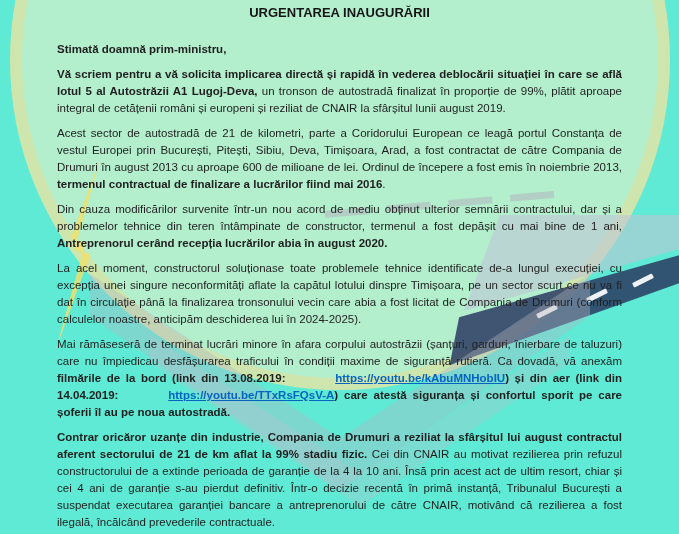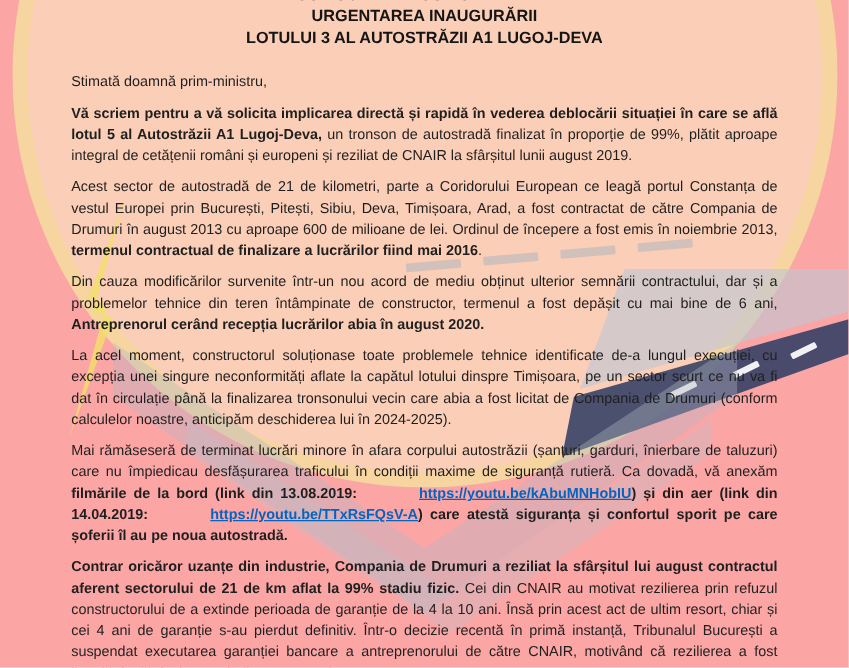--- a/index.html
+++ b/index.html
@@ -1,19 +1,19 @@
 <!DOCTYPE html>
 <html><head>
 <meta charset="utf-8">
 <style>
   html,body{margin:0;padding:0;background:#e8e8e8;}
   .page{
     position:relative;
     width:679px;height:534px;
-    background:#fca5a5;
+    background:#5eead4;
     overflow:hidden;
     font-family:"Liberation Sans","DejaVu Sans",sans-serif;
     color:#1f1f1f;
   }
   
   .watermark{position:absolute;inset:0;z-index:0;pointer-events:none;}
   .wm-sun{
     position:absolute;left:10px;top:-270px;width:660px;height:660px;
     border-radius:50%;
     background:rgba(250,241,198,0.55);
@@ -52,21 +52,21 @@
   }
   
   .content{
     position:absolute;left:57px;right:57px;top:-13px;z-index:1;
     font-size:11.5px;line-height:17px;
   }
   .title{
     text-align:center;font-weight:bold;font-size:13px;line-height:17px;
     margin:0 0 20px 0;color:#151515;
   }
-  .salutation{font-weight:normal;margin:0 0 8px 0;}
+  .salutation{font-weight:bold;margin:0 0 8px 0;}
   p.para{margin:0 0 8px 0;text-align:justify;}
   .seg-bold{font-weight:bold;}
   .seg-regular{font-weight:normal;}
   a.seg-link{color:#0563c1;text-decoration:underline;font-weight:bold;cursor:pointer;padding-left:44px;}
 </style>
 </head>
 <body>
 
 <div class="page">
 
@@ -87,26 +87,25 @@
       <div class="wm-lane wm-lane3"></div>
     </div>
     <div class="wm-chevron-big"></div>
     <div class="wm-chevron-small"></div>
   </div>
 
   <div class="content">
     <div class="title">
       <div>SCRISOARE DESCHISĂ PRIVIND</div>
       <div>URGENTAREA INAUGURĂRII</div>
-      <div>LOTULUI 3 AL AUTOSTRĂZII A1 LUGOJ-DEVA</div>
     </div>
 
     <p class="salutation">Stimată doamnă prim-ministru,</p>
 
     <p class="para"><span class="seg-bold">Vă scriem pentru a vă solicita implicarea directă și rapidă în vederea deblocării situației în care se află lotul 5 al Autostrăzii A1 Lugoj-Deva, </span><span class="seg-regular">un tronson de autostradă finalizat în proporție de 99%, plătit aproape integral de cetățenii români și europeni și reziliat de CNAIR la sfârșitul lunii august 2019.</span></p>
     <p class="para"><span class="seg-regular">Acest sector de autostradă de 21 de kilometri, parte a Coridorului European ce leagă portul Constanța de vestul Europei prin București, Pitești, Sibiu, Deva, Timișoara, Arad, a fost contractat de către Compania de Drumuri în august 2013 cu aproape 600 de milioane de lei. Ordinul de începere a fost emis în noiembrie 2013, </span><span class="seg-bold">termenul contractual de finalizare a lucrărilor fiind mai 2016</span><span class="seg-regular">.</span></p>
-    <p class="para"><span class="seg-regular">Din cauza modificărilor survenite într-un nou acord de mediu obținut ulterior semnării contractului, dar și a problemelor tehnice din teren întâmpinate de constructor, termenul a fost depășit cu mai bine de 6 ani, </span><span class="seg-bold">Antreprenorul cerând recepția lucrărilor abia în august 2020.</span></p>
+    <p class="para"><span class="seg-regular">Din cauza modificărilor survenite într-un nou acord de mediu obținut ulterior semnării contractului, dar și a problemelor tehnice din teren întâmpinate de constructor, termenul a fost depășit cu mai bine de 1 ani, </span><span class="seg-bold">Antreprenorul cerând recepția lucrărilor abia în august 2020.</span></p>
     <p class="para"><span class="seg-regular">La acel moment, constructorul soluționase toate problemele tehnice identificate de-a lungul execuției, cu excepția unei singure neconformități aflate la capătul lotului dinspre Timișoara, pe un sector scurt ce nu va fi dat în circulație până la finalizarea tronsonului vecin care abia a fost licitat de Compania de Drumuri (conform calculelor noastre, anticipăm deschiderea lui în 2024-2025).</span></p>
     <p class="para"><span class="seg-regular">Mai rămăseseră de terminat lucrări minore în afara corpului autostrăzii (șanțuri, garduri, înierbare de taluzuri) care nu împiedicau desfășurarea traficului în condiții maxime de siguranță rutieră. Ca dovadă, vă anexăm </span><span class="seg-bold">filmările de la bord (link din 13.08.2019: </span><a class="seg-link" href="#">https://youtu.be/kAbuMNHobIU</a><span class="seg-bold">) și din aer (link din 14.04.2019: </span><a class="seg-link" href="#">https://youtu.be/TTxRsFQsV-A</a><span class="seg-bold">) care atestă siguranța și confortul sporit pe care șoferii îl au pe noua autostradă.</span></p>
     <p class="para"><span class="seg-bold">Contrar oricăror uzanțe din industrie, Compania de Drumuri a reziliat la sfârșitul lui august contractul aferent sectorului de 21 de km aflat la 99% stadiu fizic. </span><span class="seg-regular">Cei din CNAIR au motivat rezilierea prin refuzul constructorului de a extinde perioada de garanție de la 4 la 10 ani. Însă prin acest act de ultim resort, chiar și cei 4 ani de garanție s-au pierdut definitiv. Într-o decizie recentă în primă instanță, Tribunalul București a suspendat executarea garanției bancare a antreprenorului de către CNAIR, motivând că rezilierea a fost ilegală, încălcând prevederile contractuale.</span></p>
   </div>
 
 </div>
 
 </body></html>

